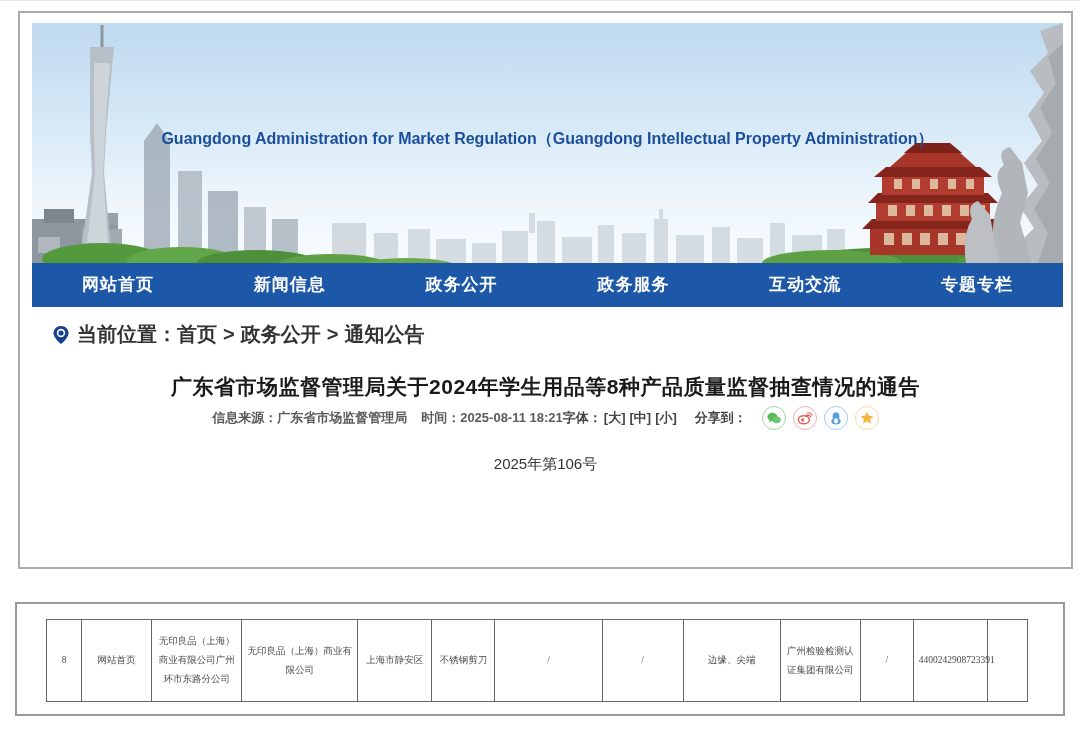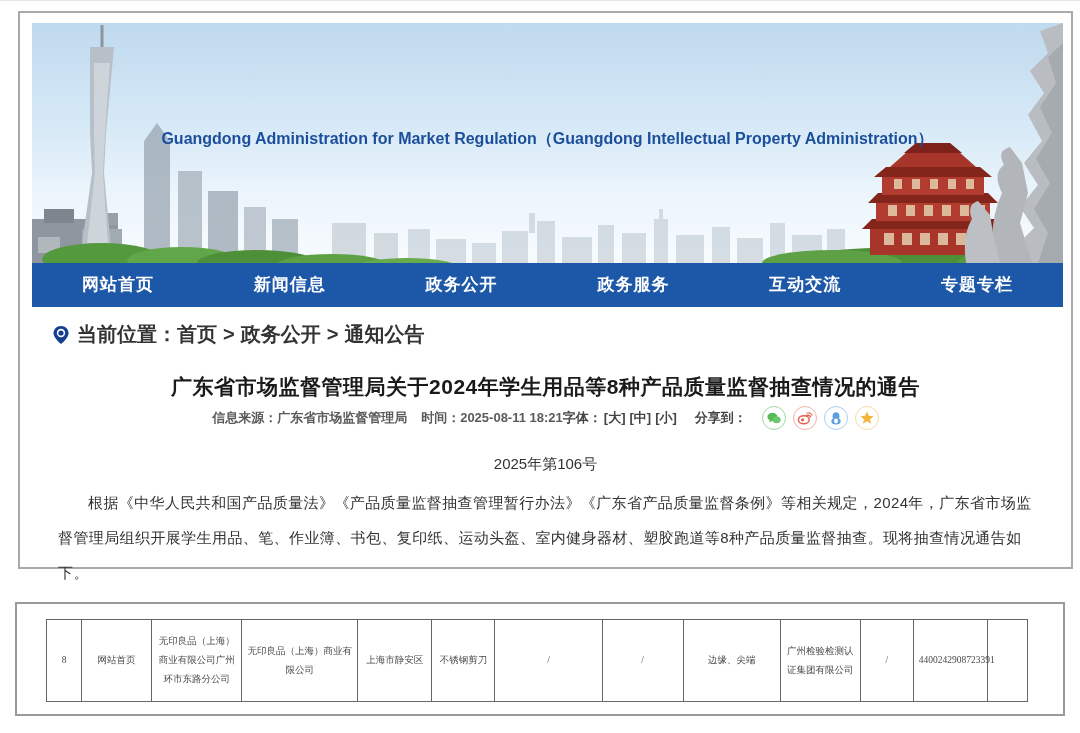--- a/index.html
+++ b/index.html
@@ -262,21 +262,20 @@
         <span class="share-icon" style="border:1.5px solid #f6dba4;">
           <svg width="16" height="16" viewBox="0 0 16 16">
             <path d="M8 1.5 L9.9 5.8 L14.5 6.2 L11 9.2 L12.1 13.8 L8 11.3 L3.9 13.8 L5 9.2 L1.5 6.2 L6.1 5.8 Z" fill="#f3b53c"></path>
           </svg>
         </span>
       </div>
     </div>
 
     <div class="doc-number">2025年第106号</div>
 
-    <div class="body-text">根据《中华人民共和国产品质量法》《产品质量监督抽查管理暂行办法》《广东省产品质量监督条例》等相关规定，2024年，广东省市场监督管理局组织开展学生用品、笔、作业簿、书包、复印纸、运动头盔、室内健身器材、塑胶跑道等8种产品质量监督抽查。现将抽查情况通告如下。</div>
   </div>
 </div>
 
 <div class="bottom-box">
   <table class="result-table">
     <colgroup>
       <col style="width:35px">
         <col style="width:70px">
         <col style="width:90px">
         <col style="width:116px">

